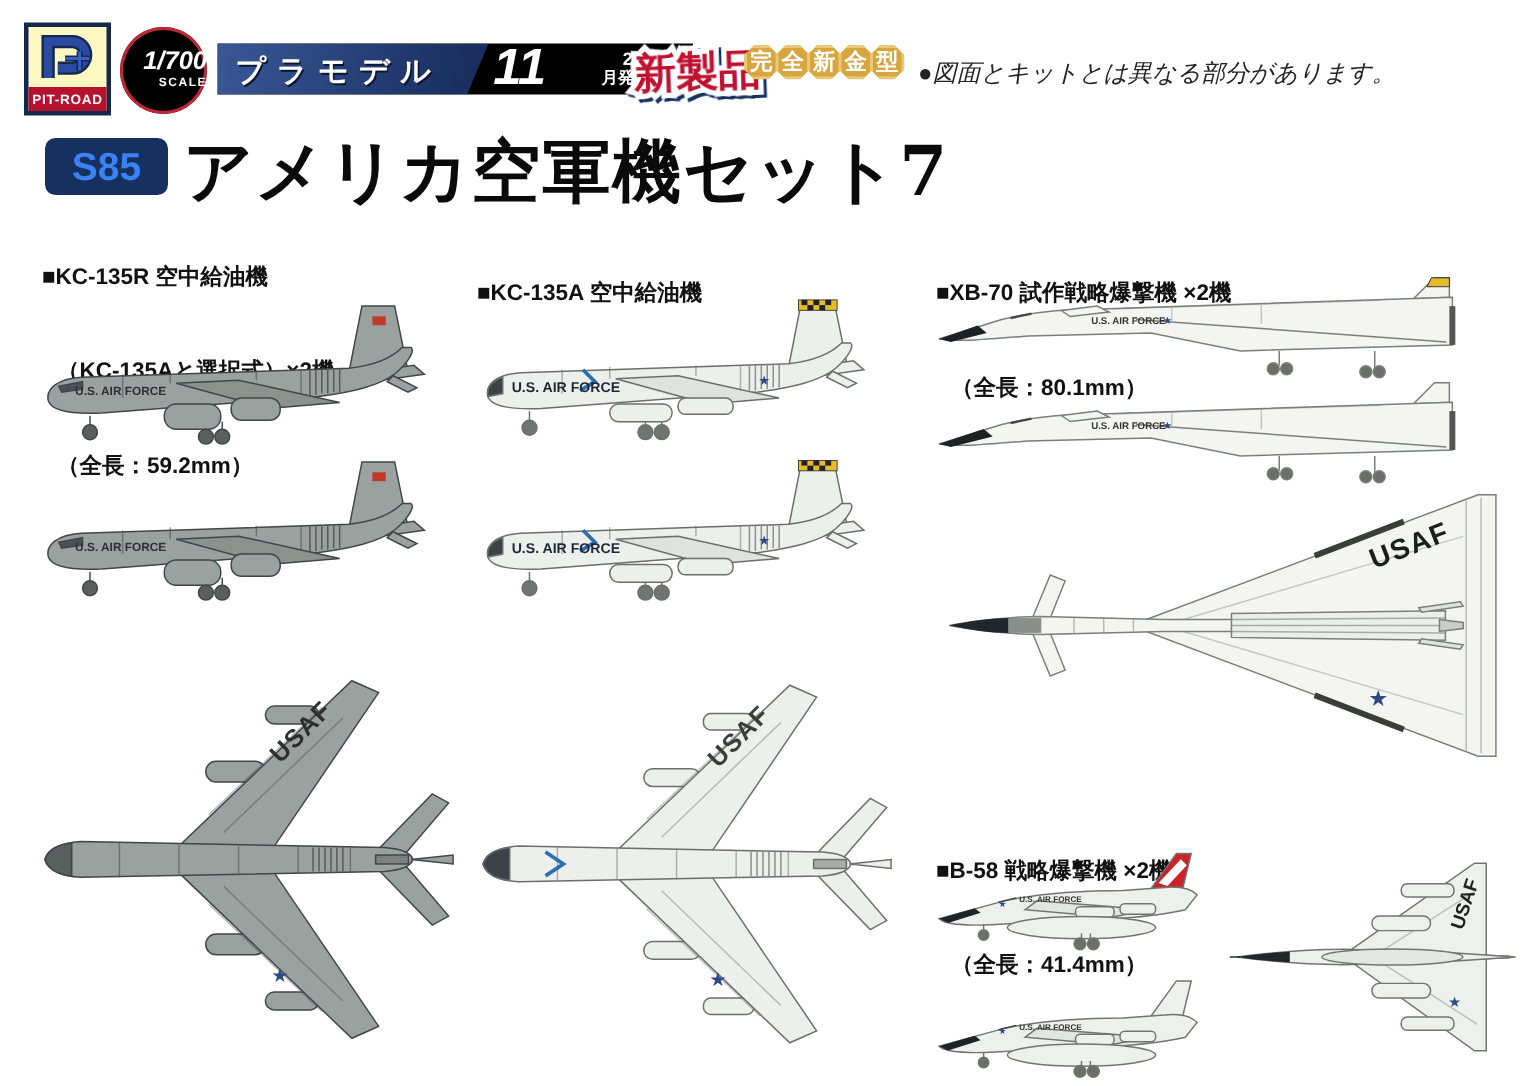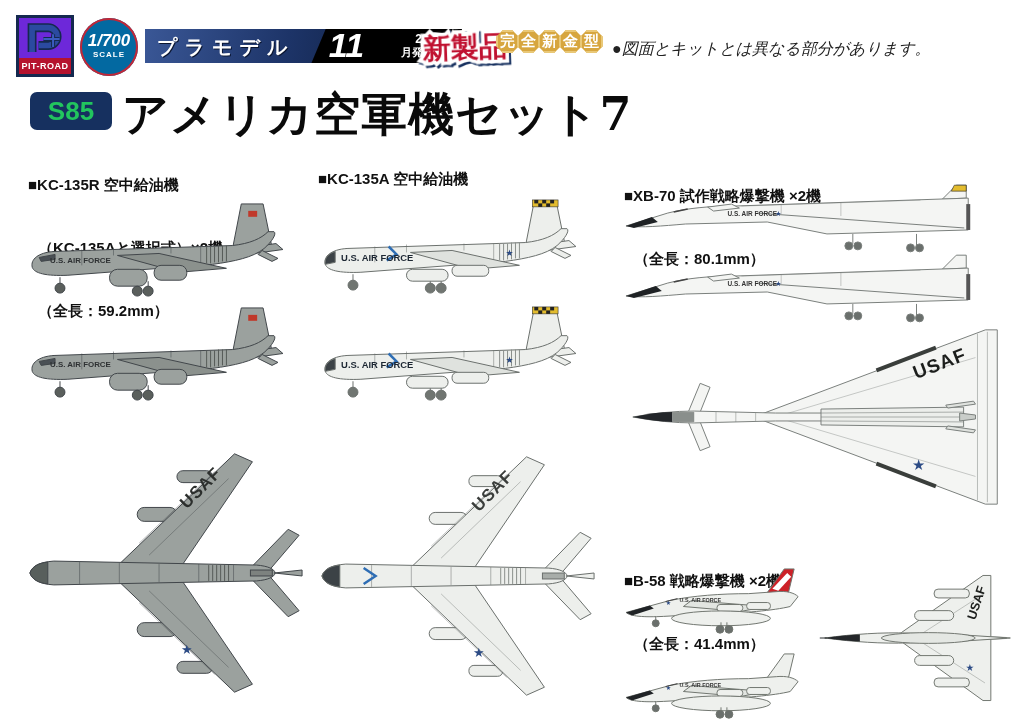--- a/index.html
+++ b/index.html
@@ -1,43 +1,43 @@
 <!DOCTYPE html>
 <html><head>
 <meta charset="utf-8">
 <style>
   html,body{margin:0;padding:0;background:#fff;}
   #canvas{position:relative;width:1024px;height:724px;background:#ffffff;overflow:hidden;
           font-family:"Liberation Sans",sans-serif;}
   .abs{position:absolute;}
   
-  .logo-box{left:16px;top:15px;width:58px;height:62px;background:#6d28d9;border:3px solid #15294f;box-sizing:border-box;}
+  .logo-box{left:16px;top:15px;width:58px;height:62px;background:#fef9c3;border:3px solid #15294f;box-sizing:border-box;}
   .logo-strip{position:absolute;left:0;right:0;bottom:0;height:16px;background:#b5122d;color:#fff;
               font-size:9px;font-weight:bold;text-align:center;line-height:16px;letter-spacing:.5px;}
-  .scale-circle{left:80px;top:18px;width:58px;height:58px;border-radius:50%;background:#0369a1;color:#fff;
-                text-align:center;box-shadow:inset 0 0 0 2px #c22737;}
+  .scale-circle{left:80px;top:18px;width:58px;height:58px;border-radius:50%;background:#000000;color:#fff;
+                text-align:right;box-shadow:inset 0 0 0 2px #c22737;}
   .scale-value{font-size:17px;font-weight:bold;margin-top:13px;font-style:italic;}
   .scale-label{font-size:8px;font-weight:bold;letter-spacing:1px;margin-top:-1px;}
   .banner{left:145px;top:29px;width:317px;height:34px;background:#000;}
   .banner-navy{position:absolute;inset:0;background:linear-gradient(100deg,#3a5796 0%,#1d3468 45%,#13254c 70%);
                clip-path:polygon(0 0,57% 0,52.5% 100%,0 100%);}
   .banner-cat{position:absolute;left:12px;top:5px;color:#fff;font-size:20px;font-weight:bold;letter-spacing:7px;
               text-shadow:1px 1px 0 #0a1530;}
   .banner-month{position:absolute;left:58%;top:-3px;color:#fff;font-size:34px;font-weight:bold;font-style:italic;}
   .banner-release{position:absolute;right:6px;top:3px;color:#fff;text-align:center;line-height:1.2;}
   .banner-year{font-size:12px;font-weight:bold;}
   .banner-suffix{font-size:11px;font-weight:bold;}
   .mold-badge{left:498px;top:30px;display:flex;}
   .mold-char{width:23px;height:23px;margin-left:-2px;background:#d7a63f;color:#fff;font-size:15px;font-weight:bold;
              display:flex;align-items:center;justify-content:center;
              clip-path:polygon(30% 0,70% 0,100% 30%,100% 70%,70% 100%,30% 100%,0 70%,0 30%);
              box-shadow:inset 0 0 0 2px #e9c878;}
   .notice{left:612px;top:39px;font-size:16px;color:#222;font-style:italic;}
   
-  .code-badge{left:30px;top:92px;width:82px;height:38px;background:#16305f;border-radius:7px;color:#22c55e;
+  .code-badge{left:30px;top:92px;width:82px;height:38px;background:#16305f;border-radius:7px;color:#3b82f6;
               font-size:26px;font-weight:bold;display:flex;align-items:center;justify-content:center;}
   .page-title{left:122px;top:84px;font-family:"DejaVu Serif","Liberation Serif",serif;font-size:46px;
               font-weight:bold;color:#0a0a0a;letter-spacing:1px;white-space:nowrap;}
   
   .sec-label{font-size:15px;font-weight:bold;color:#111;line-height:1.4;white-space:pre;}
   svg{position:absolute;overflow:visible;}
   text{font-family:"Liberation Sans",sans-serif;}
 </style>
 </head>
 <body>
@@ -84,21 +84,21 @@
   <div class="abs notice">●図面とキットとは異なる部分があります。</div>
 
   <div class="abs code-badge">S85</div>
   <div class="abs page-title">アメリカ空軍機セット7</div>
 
   <div class="abs sec-label" style="left:28px;top:132px">
     <div>■KC-135R 空中給油機</div>
     <div style="padding-left:10px">（KC-135Aと選択式）×2機</div>
     <div style="padding-left:10px">（全長：59.2mm）</div>
   </div>
-  <div class="abs sec-label" style="left:318px;top:126px">
+  <div class="abs sec-label" style="left:318px;top:143px">
     <div>■KC-135A 空中給油機</div>
   </div>
   <div class="abs sec-label" style="left:624px;top:143px">
     <div>■XB-70 試作戦略爆撃機 ×2機</div>
     <div style="padding-left:10px">（全長：80.1mm）</div>
   </div>
   <div class="abs sec-label" style="left:624px;top:528px">
     <div>■B-58 戦略爆撃機 ×2機</div>
     <div style="padding-left:10px">（全長：41.4mm）</div>
   </div>

